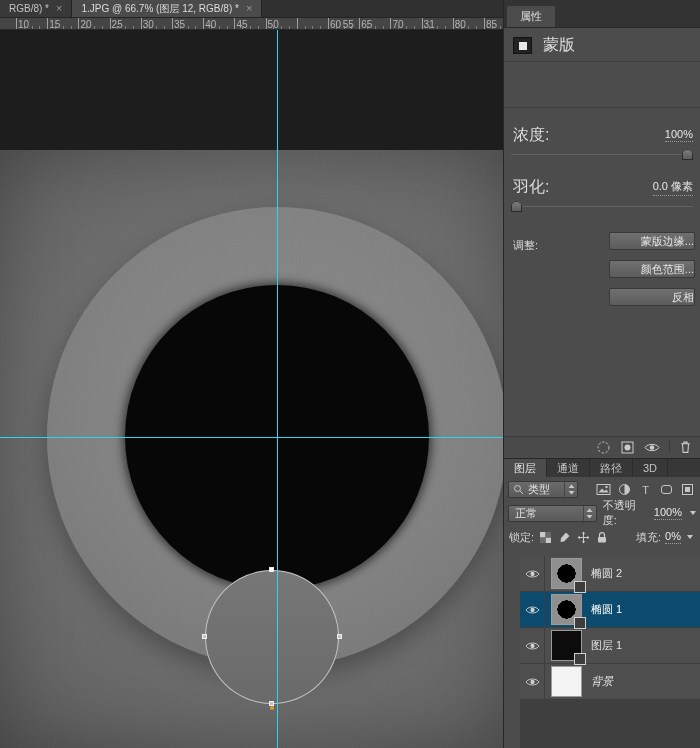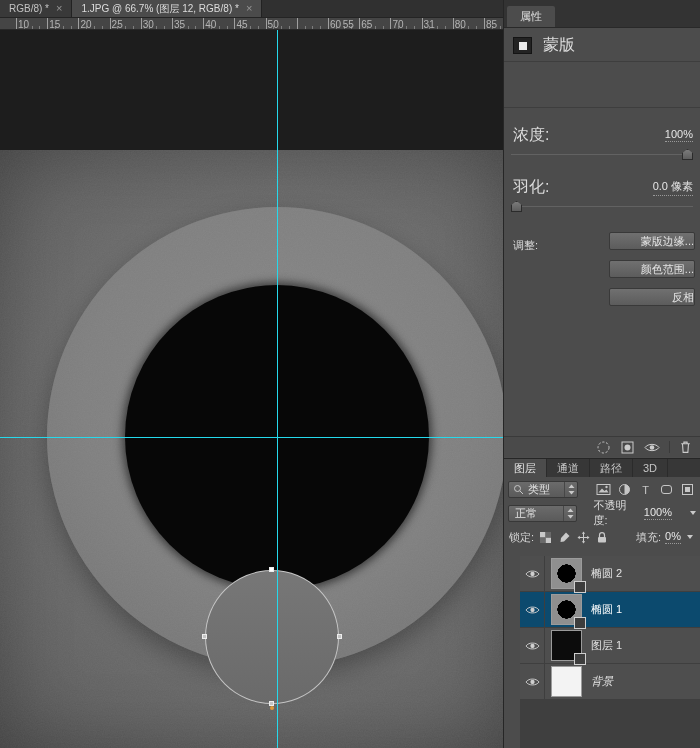--- a/index.html
+++ b/index.html
@@ -101,21 +101,21 @@
   .filter-row { position:absolute; left:0; top:19px; width:100%; height:22px; display:flex; align-items:center; gap:16px; padding:4px 4px; }
   .combo { height:17px; background:linear-gradient(#6b6b6b,#5a5a5a); border:1px solid #383838; border-radius:2px;
     display:flex; align-items:center; font-size:11px; color:#e3e3e3; }
   .kind-combo { width:76px; padding-left:4px; gap:4px; }
   .blend-combo { width:92px; padding-left:6px; }
   .combo-label { flex:1 1 auto; }
   .combo-arrows { width:13px; align-self:stretch; border-left:1px solid #474747; display:flex; align-items:center; justify-content:center; flex:0 0 auto; }
   .filter-icons { display:flex; gap:3px; align-items:center; }
   .icon-btn { width:18px; height:17px; display:flex; align-items:center; justify-content:center; border-radius:2px; }
 
-  .blend-row { position:absolute; left:0; top:43px; width:100%; height:22px; display:flex; align-items:center; gap:16px; padding:0 4px; }
+  .blend-row { position:absolute; left:0; top:43px; width:100%; height:22px; display:flex; align-items:center; gap:6px; padding:0 4px; }
   .small-label { font-size:11px; color:#d8d8d8; }
   .caret { width:0; height:0; border-left:3.5px solid transparent; border-right:3.5px solid transparent; border-top:4px solid #c9c9c9; display:inline-block; margin-left:2px; }
 
   .lock-row { position:absolute; left:0; top:67px; width:100%; height:22px; display:flex; align-items:center; gap:5px; padding:0 5px; }
   .lock-icons { display:flex; gap:6px; align-items:center; }
   .fill-group { margin-left:auto; display:flex; align-items:center; gap:4px; padding-right:2px; }
 
   .layer-list { position:absolute; left:16px; top:97px; width:100%; bottom:0; background:#3f3f3f; }
   .layer-row { height:35px; margin-bottom:1px; background:#4e4e4e; display:flex; align-items:center; }
   .layer-row.selected { background:#0c4a6e; }

